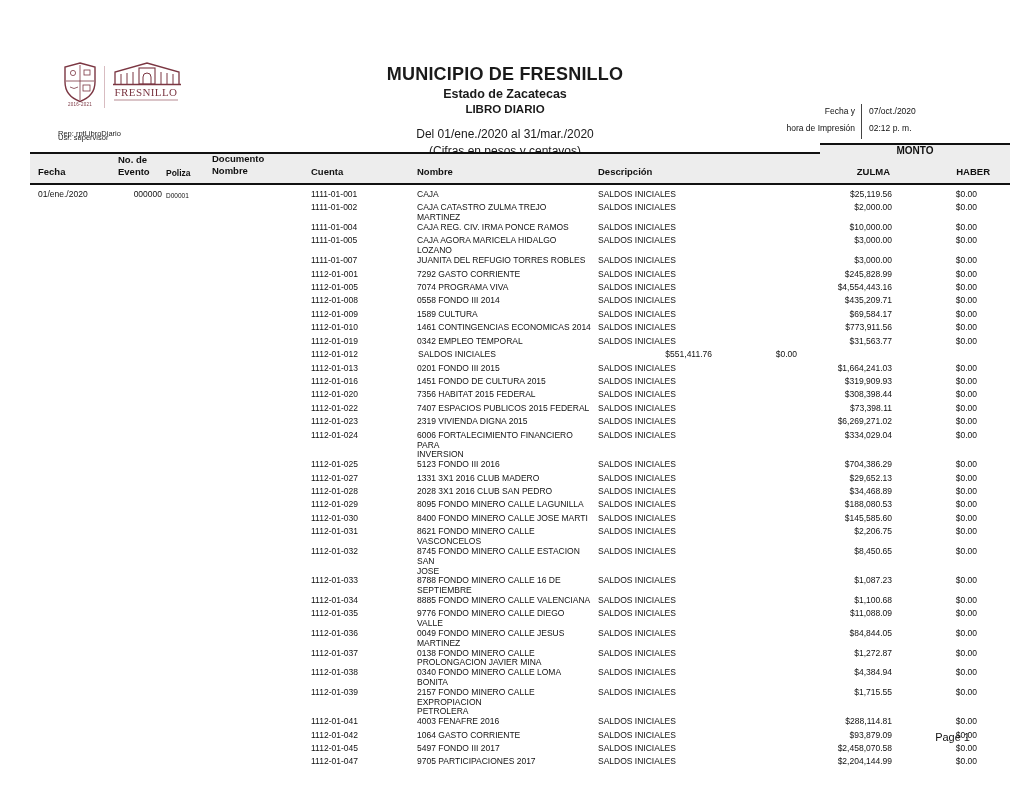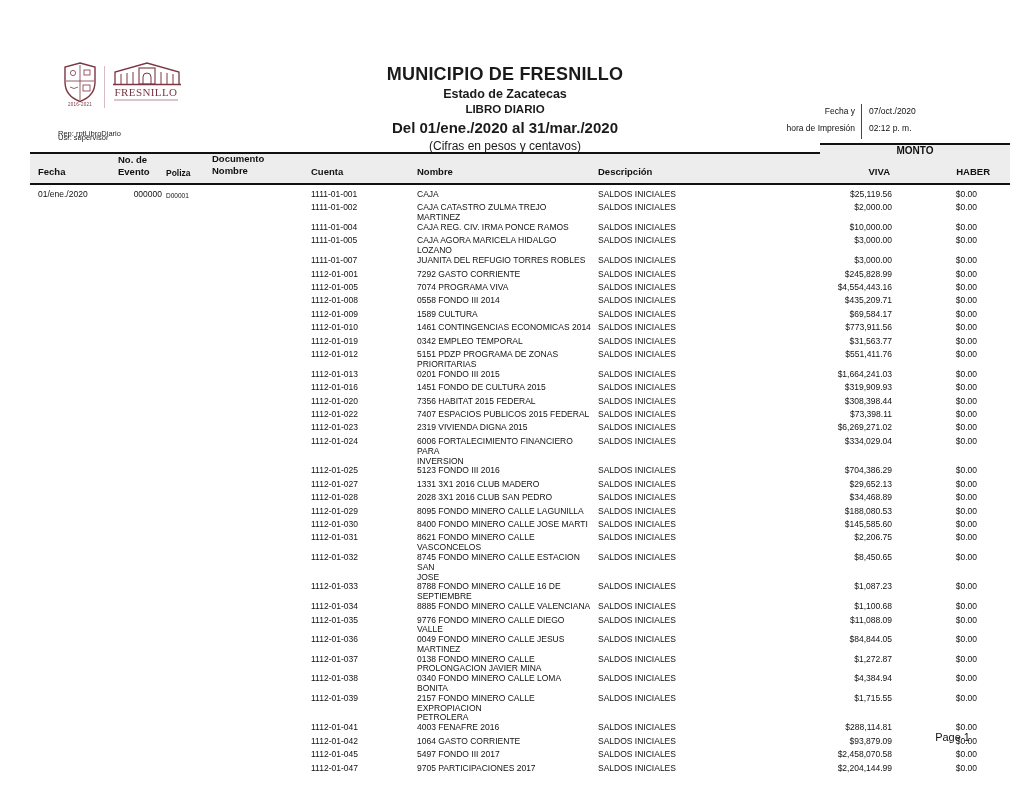--- a/index.html
+++ b/index.html
@@ -15,21 +15,21 @@
   #logo-years { position:absolute; left:0px; top:44px; width:40px; text-align:center; font-size:4.5px; color:#7b3642; letter-spacing:0.3px; }
   #building-svg { position:absolute; left:52px; top:2px; }
   #fresnillo-wordmark { position:absolute; left:50px; top:28px; width:72px; text-align:center; font-family:"Liberation Serif", serif; font-size:11px; color:#7b3642; letter-spacing:0.4px; }
   #logo-tagline-bar { position:absolute; left:54px; top:41px; width:64px; height:2px; background:#bb949b; opacity:0.55; }
 
   
   #title-block { left:0; top:64px; width:1010px; text-align:center; }
   #title-block .t1 { font-size:18px; font-weight:bold; letter-spacing:0.2px; }
   #title-block .t2 { font-size:12.5px; font-weight:bold; margin-top:2px; }
   #title-block .t3 { font-size:11.5px; font-weight:bold; margin-top:2px; }
-  #title-block .t4 { font-size:15px;   font-weight:bold; margin-top:4px; }
+  #title-block .t4 { font-size:12px;   font-weight:normal; margin-top:12px; }
   #title-block .t5 { font-size:12px;  margin-top:3px;text-align:center; }
 
   
   .print-label { right:169px; text-align:right; font-size:8.5px; color:#111; }
   .print-value { left:869px; font-size:8.5px; color:#111; }
   #print-vline { left:861px; top:104px; width:1px; height:35px; background:#444; }
 
   
   .repusr { left:58px; font-size:7.5px; color:#222; }
 
@@ -115,21 +115,21 @@
   <div class="hlabel" style="left:8px;   top:25px;">Fecha</div>
   <div class="hlabel" style="left:88px;  top:13px;">No. de</div>
   <div class="hlabel" style="left:88px;  top:25px;">Evento</div>
   <div class="hlabel" style="left:136px; top:27px; font-size:8.5px;">Poliza</div>
   <div class="hlabel" style="left:182px; top:12px;">Documento</div>
   <div class="hlabel" style="left:182px; top:24px;">Nombre</div>
   <div class="hlabel" style="left:281px; top:25px;">Cuenta</div>
   <div class="hlabel" style="left:387px; top:25px;">Nombre</div>
   <div class="hlabel" style="left:568px; top:25px;">Descripción</div>
   <div class="hlabel" id="h-monto">MONTO</div>
-  <div class="hlabel" id="h-debe">VIVA</div>
+  <div class="hlabel" id="h-debe">ZULMA</div>
   <div class="hlabel" id="h-haber">HABER</div>
 </div>
 
 <div class="abs" id="table-body">
     <div class="trow">
       <div class="cell c-fecha">01/ene./2020</div>
       <div class="cell c-evento">000000</div>
       <div class="cell c-poliza">D00001</div>
       <div class="cell c-doc"></div>
       <div class="cell c-cuenta">1111-01-001</div>
@@ -247,22 +247,20 @@
       <div class="cell c-desc">SALDOS INICIALES</div>
       <div class="cell c-debe">$31,563.77</div>
       <div class="cell c-haber">$0.00</div>
     </div>
     <div class="trow">
       <div class="cell c-fecha"></div>
       <div class="cell c-evento"></div>
       <div class="cell c-poliza"></div>
       <div class="cell c-doc"></div>
       <div class="cell c-cuenta">1112-01-012</div>
-      <div class="cell c-nombre">5151 PDZP PROGRAMA DE ZONAS
-PRIORITARIAS</div>
       <div class="cell c-desc">SALDOS INICIALES</div>
       <div class="cell c-debe">$551,411.76</div>
       <div class="cell c-haber">$0.00</div>
     </div>
     <div class="trow">
       <div class="cell c-fecha"></div>
       <div class="cell c-evento"></div>
       <div class="cell c-poliza"></div>
       <div class="cell c-doc"></div>
       <div class="cell c-cuenta">1112-01-013</div>

